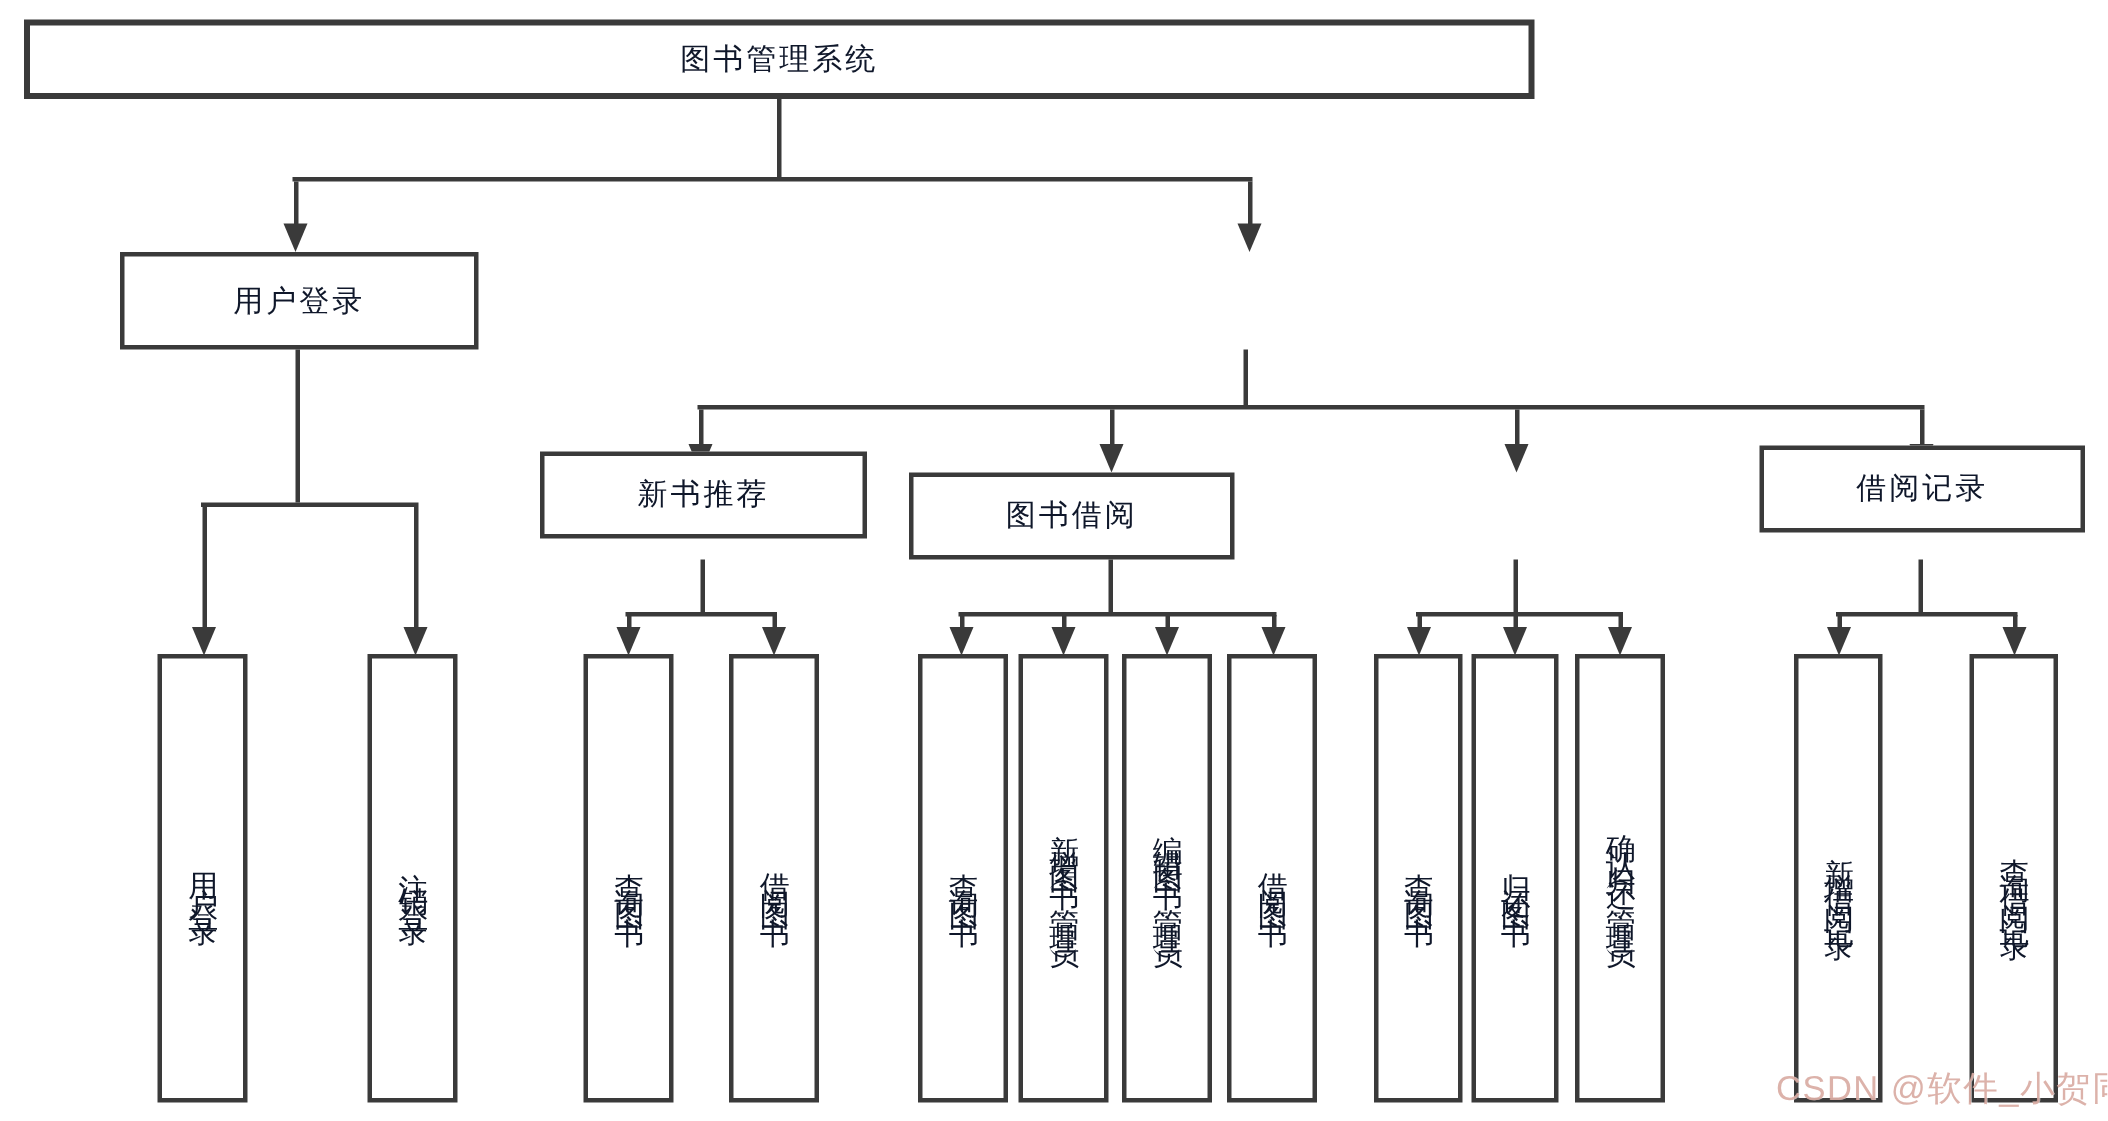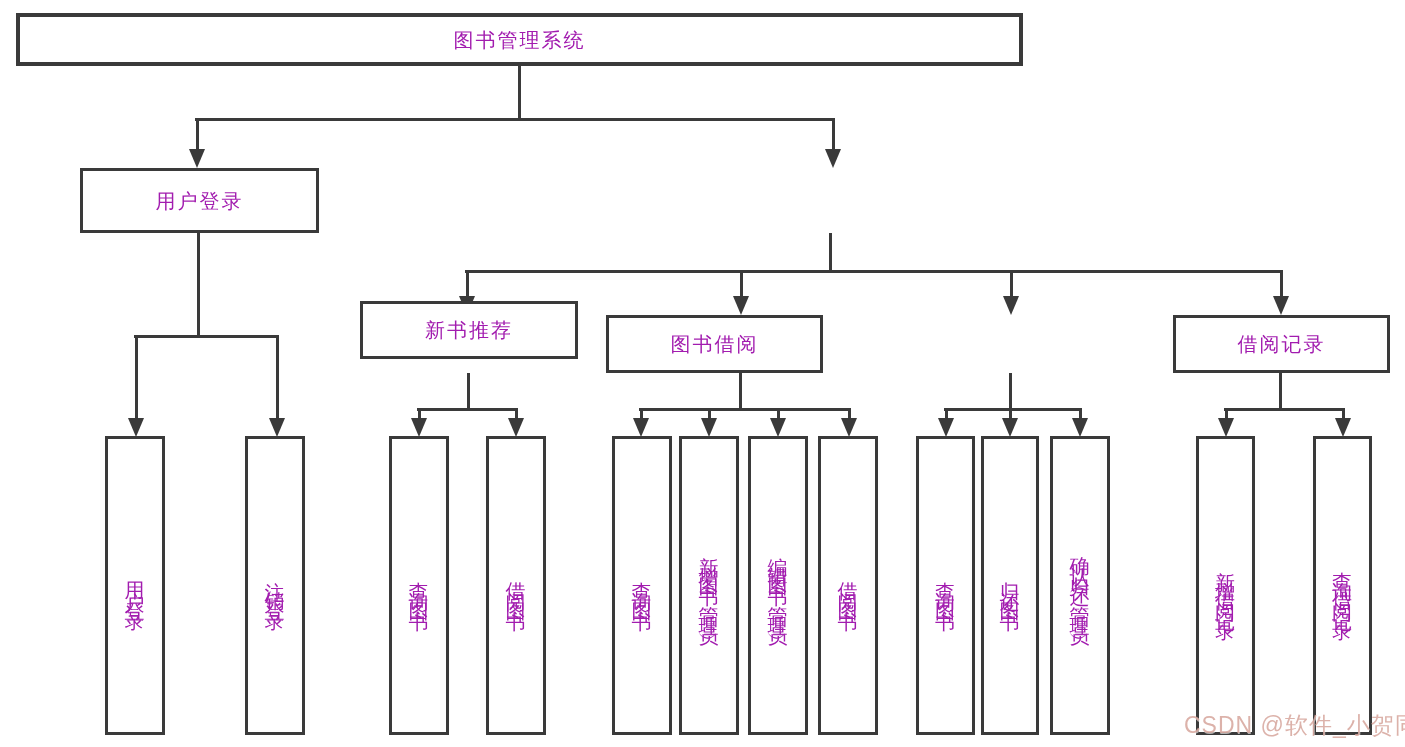--- a/index.html
+++ b/index.html
@@ -2,21 +2,21 @@
 <html><head>
 <meta charset="utf-8">
 <style>
   html,body{margin:0;padding:0;background:#ffffff;}
   .canvas{
     position:relative;width:1405px;height:747px;background:#ffffff;overflow:hidden;
     font-family:"Liberation Sans","DejaVu Sans",sans-serif;color:#3d3d3d;
   }
   .node{
     position:absolute;box-sizing:border-box;border:3px solid #3a3a3a;background:#ffffff;
-    display:flex;align-items:center;justify-content:center;color:#a21caf;
+    display:flex;align-items:center;justify-content:center;color:#0f172a;
   }
   .h-node{font-size:20px;letter-spacing:2px;line-height:1.2;}
   .root-node{border-width:4px;}
   .v-node{
     writing-mode:vertical-rl;text-orientation:mixed;
     font-size:20px;letter-spacing:10px;line-height:1;
   }
   .vline{position:absolute;width:3px;background:#3a3a3a;}
   .hline{position:absolute;height:3px;background:#3a3a3a;}
   .drop{position:absolute;width:16px;}
@@ -78,21 +78,21 @@
     <div class="shaft"></div>
       <div class="head"></div>
   </div>
   <div class="drop" style="left:1273px;top:273px;height:42px">
     <div class="shaft"></div>
       <div class="head"></div>
   </div>
 
   <div class="node h-node" style="left:360px;top:301px;width:218px;height:58px">新书推荐</div>
   <div class="node h-node" style="left:606px;top:315px;width:217px;height:58px">图书借阅</div>
-  <div class="node h-node" style="left:1173px;top:315px;width:217px;height:58px">借阅记录</div>
+  <div class="node h-node" style="left:1173px;top:297px;width:217px;height:58px">借阅记录</div>
 
   <div class="vline" style="left:467px;top:373px;height:35px"></div>
   <div class="hline" style="left:417px;top:408px;width:101px"></div>
   <div class="drop" style="left:411px;top:410px;height:27px">
     <div class="shaft"></div>
       <div class="head"></div>
   </div>
   <div class="drop" style="left:508px;top:410px;height:27px">
     <div class="shaft"></div>
       <div class="head"></div>

